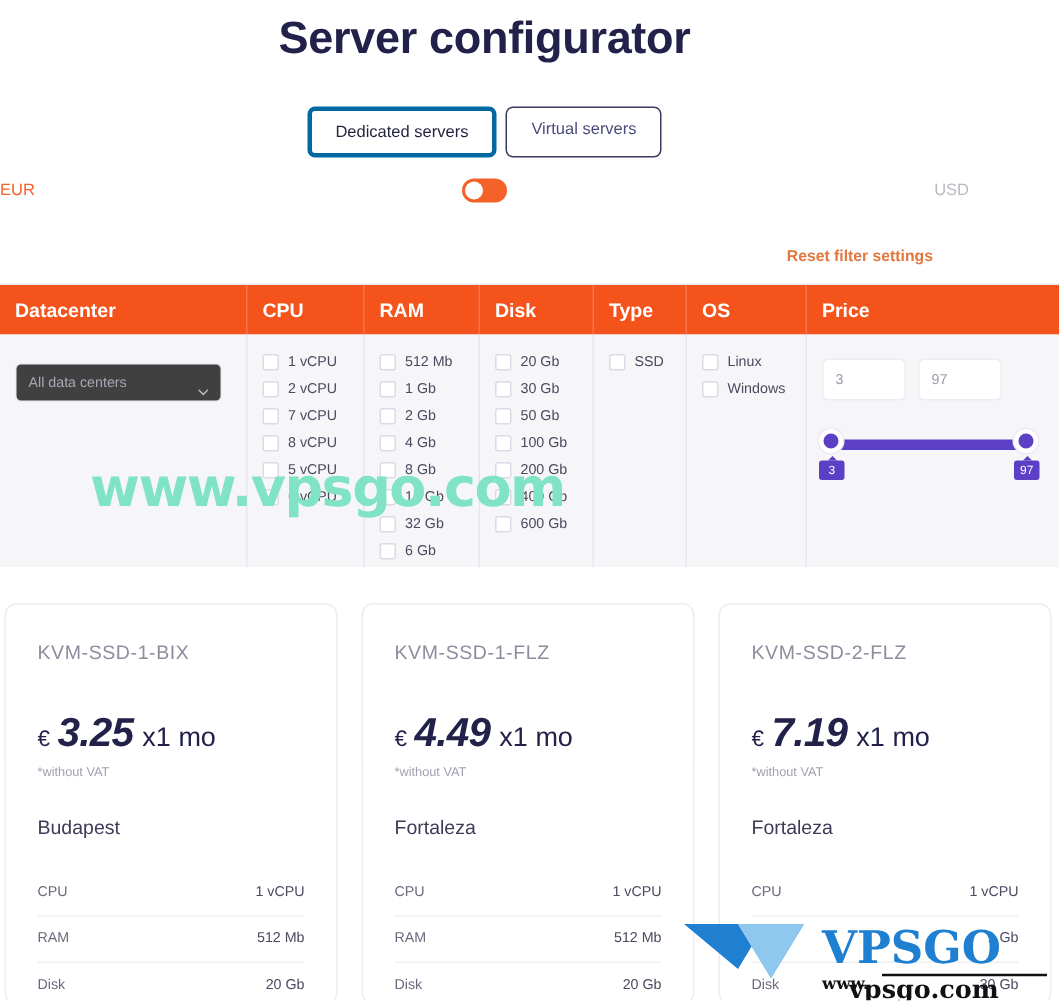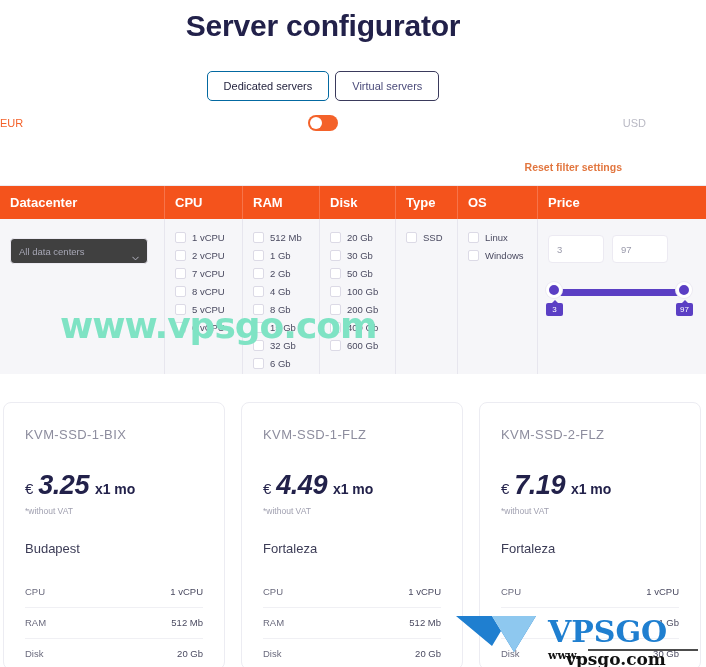--- a/index.html
+++ b/index.html
@@ -32,21 +32,21 @@
   }
   .tab {
     font-size: 11px;
     padding: 8px 16px;
     border-radius: 5px;
     background: #fff;
     cursor: pointer;
     line-height: 12px;
     white-space: nowrap;
   }
-  .tab.inactive { border: 1px solid #0369a1; color: #24243f; }
+  .tab.inactive { border: 3px solid #0369a1; color: #24243f; }
   .tab.active   { border: 1px solid #3a3a5c; color: #4b4b7a; }
 
   
   .currency {
     display: flex;
     justify-content: space-between;
     align-items: center;
     gap: 8px;
     margin-top: 14px;
   }
@@ -247,21 +247,21 @@
     line-height: 12px;
   }
   .card-price {
     margin-top: 12px;
     display: flex;
     align-items: baseline;
     color: #22214a;
   }
   .cp-cur { font-size: 15px; font-weight: 400; margin-right: 5px; }
   .cp-amt { font-size: 27px; font-weight: 700; letter-spacing: -0.5px; font-style: italic; }
-  .cp-per { font-size: 14px; font-weight: 700; margin-left: 6px; margin-top: 28px; }
+  .cp-per { font-size: 18px; font-weight: 400; margin-left: 6px; margin-top: 28px; }
   .card-vat {
     margin-top: 5px;
     font-size: 8.5px;
     color: #a0a0b0;
     line-height: 11px;
   }
   .card-city {
     margin-top: 24px;
     font-size: 13px;
     color: #3c3c56;

